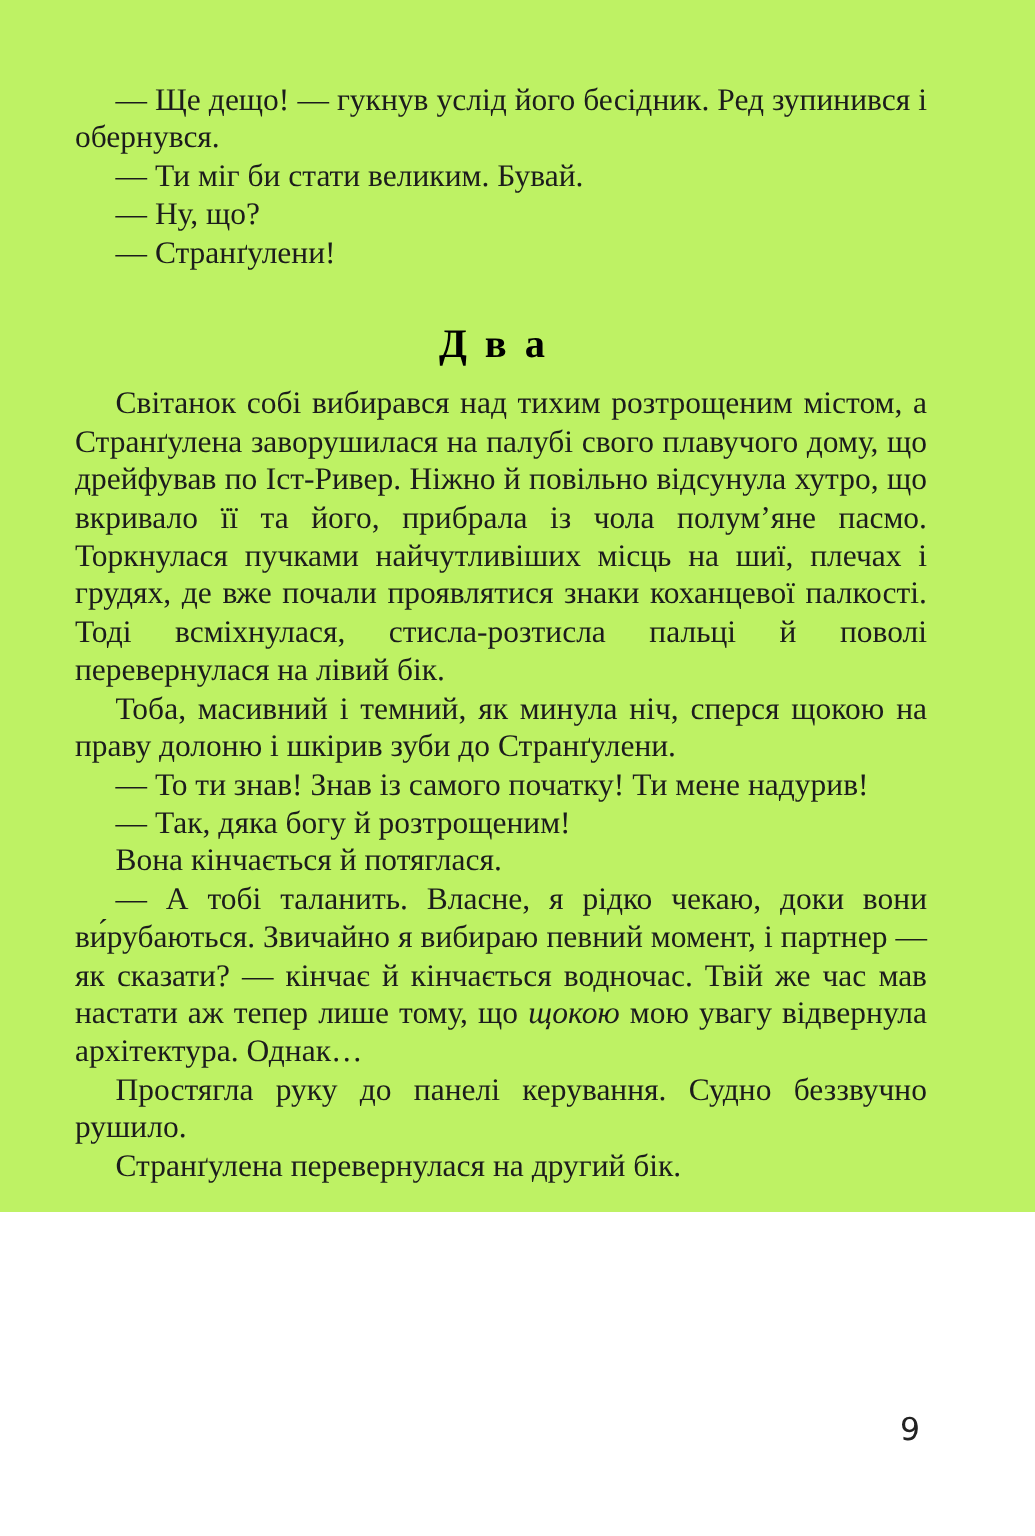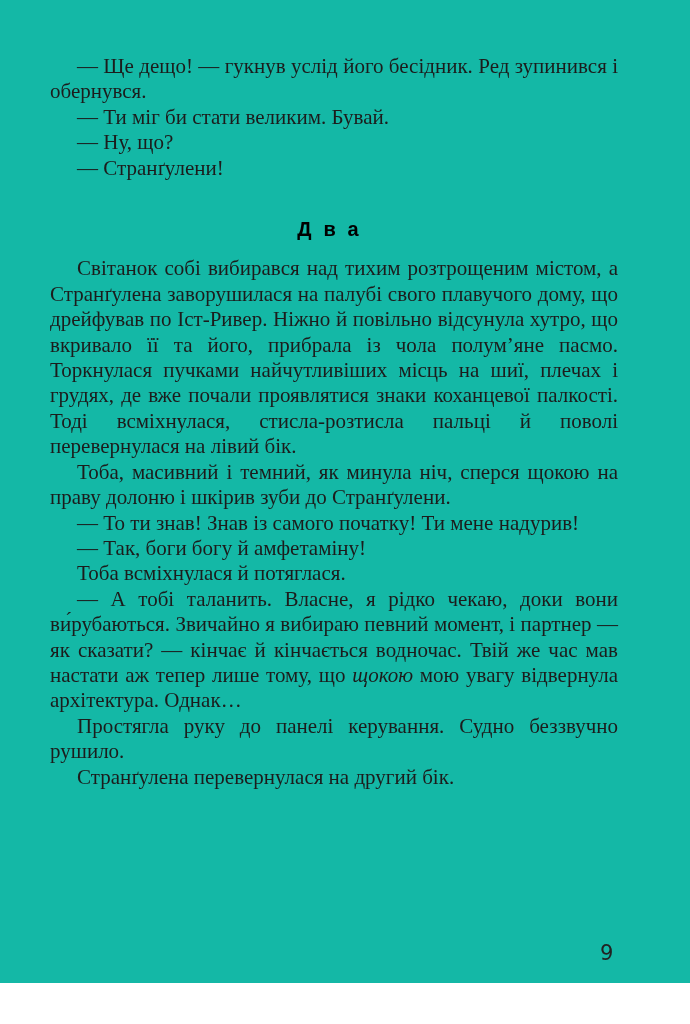--- a/index.html
+++ b/index.html
@@ -3,41 +3,41 @@
 <meta charset="utf-8">
 <style>
   html, body { margin: 0; padding: 0; }
   body {
     width: 690px; height: 1024px;
     background: #ffffff;
     overflow: hidden;
   }
   .page {
     position: relative;
-    width: 690px; height: 983px;
-    background: #14b8a6;
+    width: 690px; height: 808px;
+    background: #bef264;
   }
   .text-block {
     position: absolute;
     left: 50px; top: 54px;
     width: 568px;
     color: #1c1c1c;
     font-family: "Liberation Serif", "DejaVu Serif", serif;
     font-size: 21px;
     line-height: 25.4px;
   }
   .para {
     margin: 0;
     text-indent: 27px;
     text-align: justify;
   }
   .chapter-heading {
-    font-family: Liberation Sans, sans-serif;
+    font-family: Liberation Serif, serif;
     font-weight: bold;
-    font-size: 20px;
+    font-size: 27px;
     letter-spacing: 12px;
     text-align: center;
     text-indent: 0;
     color: #000000;
     margin: 36px 0 14px 0;
   }
   .italic { font-style: italic; }
   .page-number {
     position: absolute;
     left: 600px; top: 941px;
@@ -52,20 +52,20 @@
 <div class="page">
   <main class="text-block">
       <p class="para"><span class="">— Ще дещо! — гукнув услід його бесідник. Ред зупинився і обернувся.</span></p>
       <p class="para"><span class="">— Ти міг би стати великим. Бувай.</span></p>
       <p class="para"><span class="">— Ну, що?</span></p>
       <p class="para"><span class="">— Странґулени!</span></p>
       <h1 class="chapter-heading">Два</h1>
       <p class="para"><span class="">Світанок собі вибирався над тихим розтрощеним містом, а Странґулена заворушилася на палубі свого плавучого дому, що дрейфував по Іст-Ривер. Ніжно й повільно відсунула хутро, що вкривало її та його, прибрала із чола полум’яне пасмо. Торкнулася пучками найчутливіших місць на шиї, плечах і грудях, де вже почали проявлятися знаки коханцевої палкості. Тоді всміхнулася, стисла-розтисла пальці й поволі перевернулася на лівий бік.</span></p>
       <p class="para"><span class="">Тоба, масивний і темний, як минула ніч, сперся щокою на праву долоню і шкірив зуби до Странґулени.</span></p>
       <p class="para"><span class="">— То ти знав! Знав із самого початку! Ти мене надурив!</span></p>
-      <p class="para"><span class="">— Так, боги богу й амфетаміну!</span></p>
-      <p class="para"><span class="">Тоба всміхнулася й потяглася.</span></p>
+      <p class="para"><span class="">— Так, дяка богу й розтрощеним!</span></p>
+      <p class="para"><span class="">Вона кінчається й потяглася.</span></p>
       <p class="para"><span class="">— А тобі таланить. Власне, я рідко чекаю, доки вони ви́рубаються. Звичайно я вибираю певний момент, і партнер — як сказати? — кінчає й кінчається водночас. Твій же час мав настати аж тепер лише тому, що </span><span class="italic">щокою</span><span class=""> мою увагу відвернула архітектура. Однак…</span></p>
       <p class="para"><span class="">Простягла руку до панелі керування. Судно беззвучно рушило.</span></p>
       <p class="para"><span class="">Странґулена перевернулася на другий бік.</span></p>
     </main>
   <div class="page-number">9</div>
 </div>
 
 </body></html>

